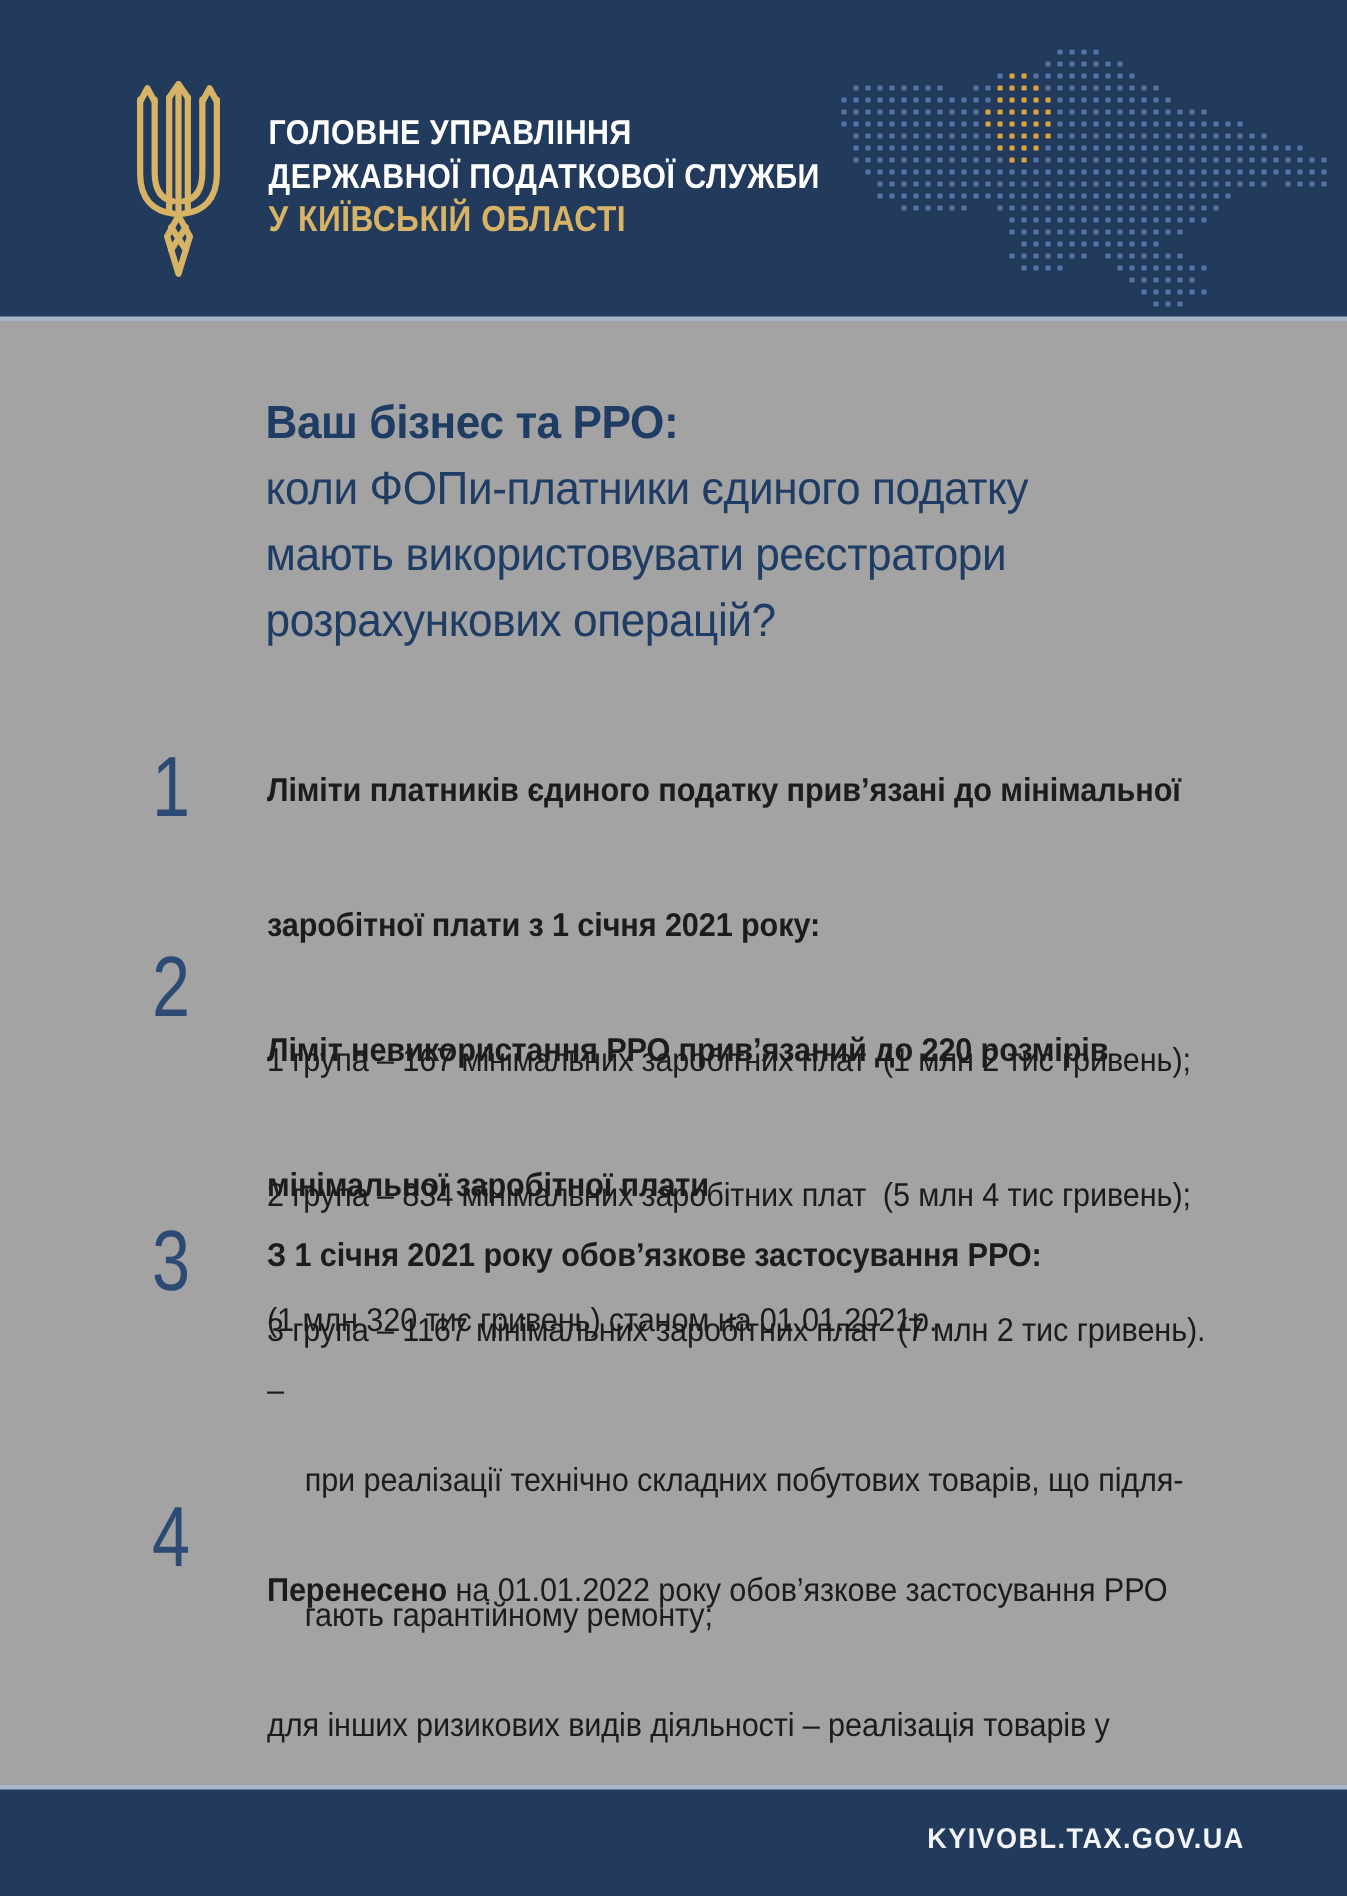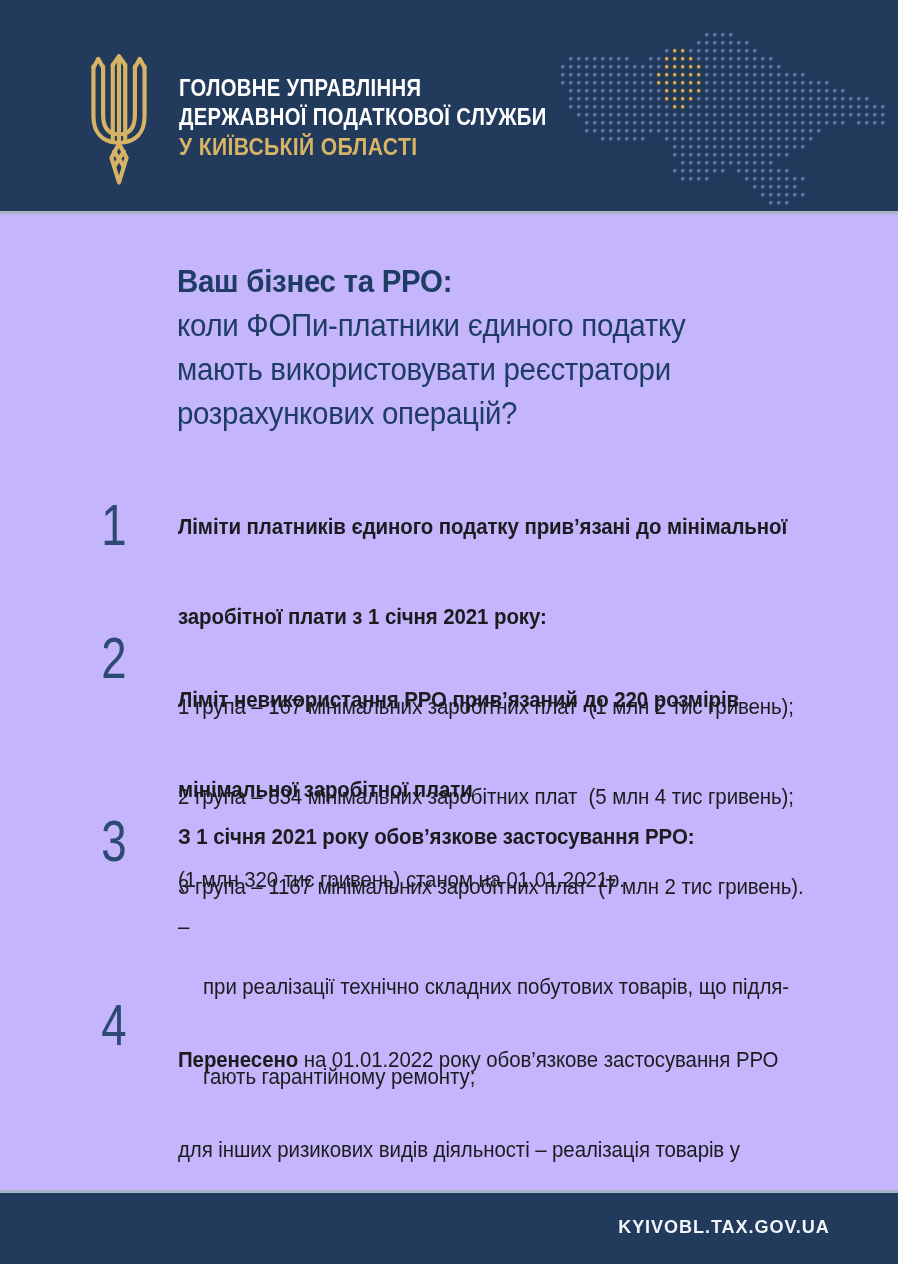--- a/index.html
+++ b/index.html
@@ -1,17 +1,17 @@
 <!DOCTYPE html>
 <html lang="uk"><head>
 <meta charset="utf-8">
 <style>
   html,body{margin:0;padding:0;background:#ffffff;}
   .page{
-    position:relative;width:898px;height:1264px;background:#c4b5fd;overflow:hidden;
+    position:relative;width:898px;height:1264px;background:#a3a3a3;overflow:hidden;
     font-family:"Liberation Sans","DejaVu Sans",sans-serif;
     --navy:#223a5c;--sep:#a6b5c8;--gold:#d7b365;--titlecol:#1e3c64;
     --bodycol:#1c1c1e;--numcol:#2d4a74;--dot:#5873a6;--dotgold:#dda53e;--footertext:#f2f4f7;
   }
   
   .banner{position:absolute;top:0;left:0;right:0;height:211px;background:var(--navy);border-bottom:3px solid var(--sep);}
   .trident{position:absolute;left:84px;top:54px;width:70px;height:152px;}
   .org{position:absolute;left:179px;top:74px;transform:scaleX(0.88);transform-origin:0 0;white-space:nowrap;}
   .org-line{color:#ffffff;font-weight:700;font-size:23px;line-height:29px;letter-spacing:0.4px;}
   .org-line.gold{color:var(--gold);font-size:24px;}

